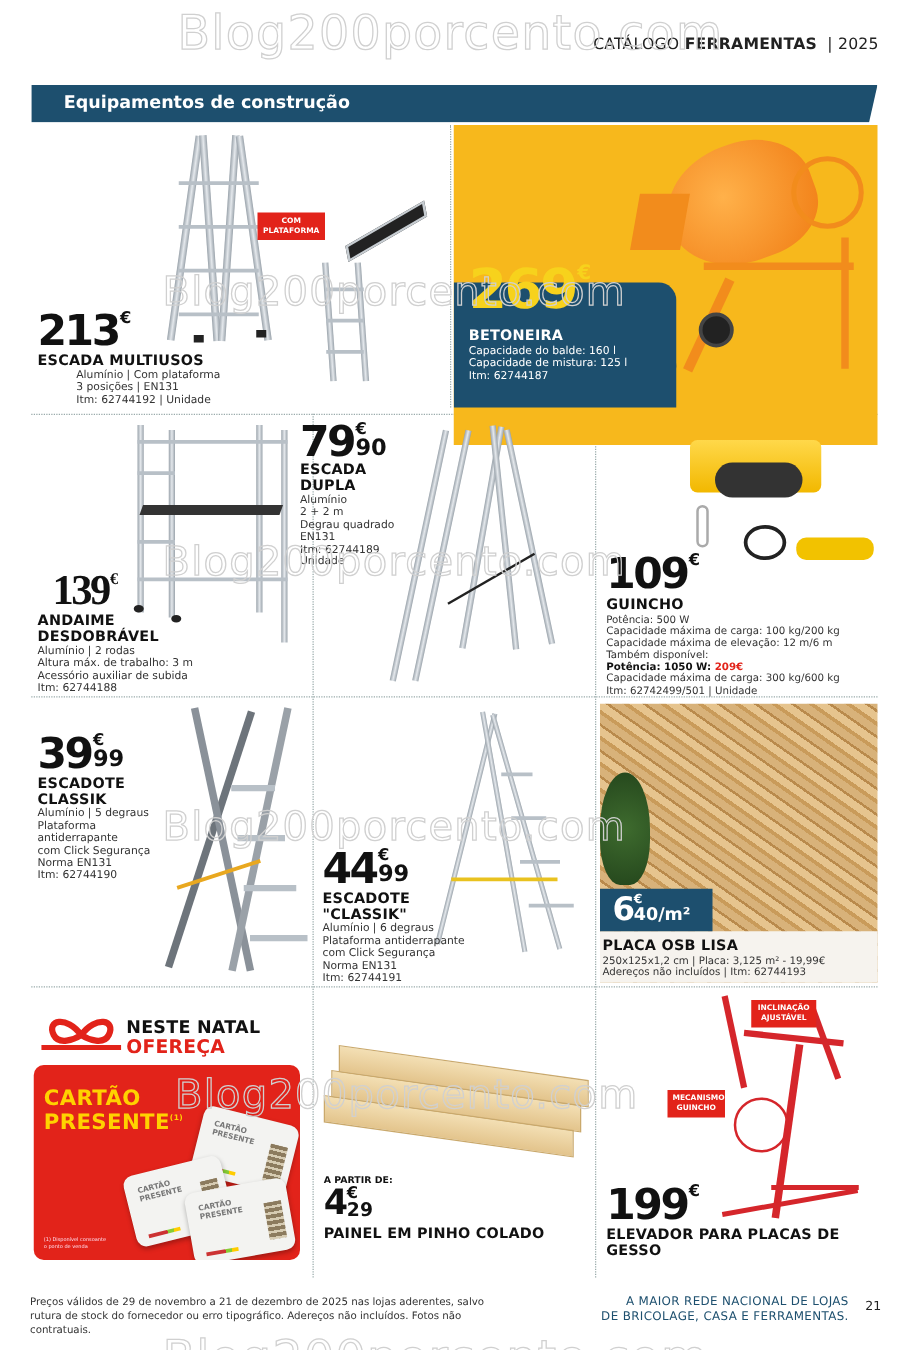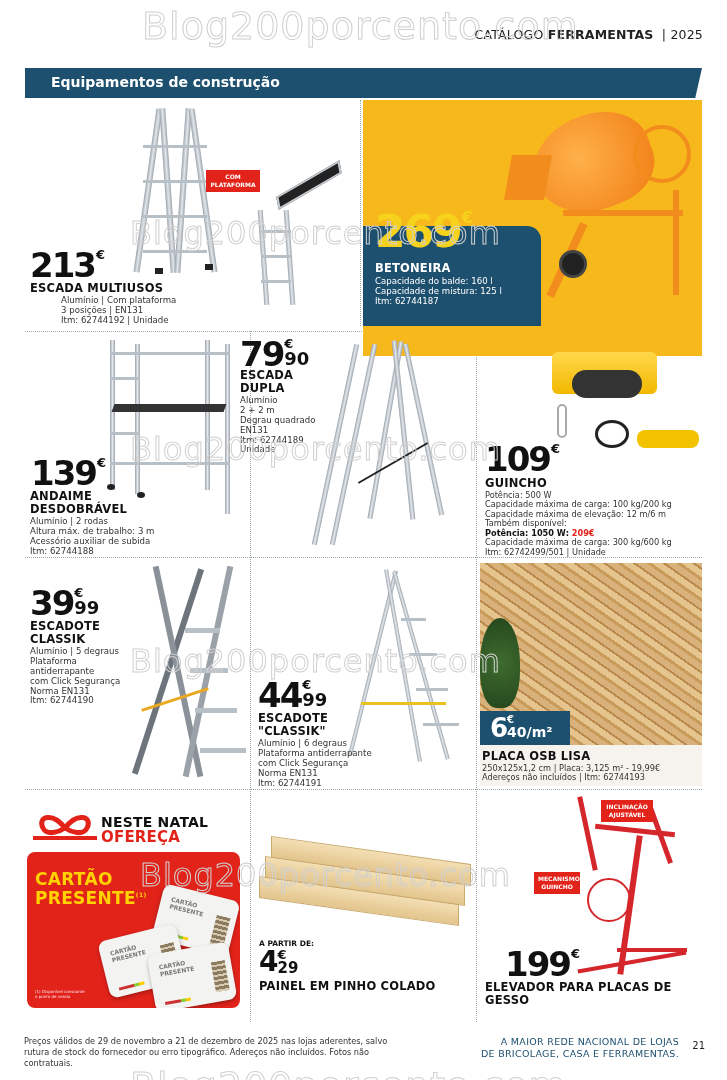--- a/index.html
+++ b/index.html
@@ -160,21 +160,21 @@
     <div class="ladder-rail" style="left:180px; top:8px; width:5px; height:150px;"></div>
     <div class="ladder-rail" style="left:200px; top:12px; width:5px; height:170px;"></div>
     <div style="position:absolute; left:88px; top:72px; width:112px; height:8px; background:#333; transform:skewX(-20deg);"></div>
     <div class="ladder-rung" style="left:85px; top:20px; width:120px;"></div>
     <div class="ladder-rung" style="left:85px; top:130px; width:120px;"></div>
     <div class="ladder-rung" style="left:85px; top:45px; width:30px;"></div>
     <div class="ladder-rung" style="left:85px; top:100px; width:30px;"></div>
     <div class="foot" style="left:82px; top:152px; border-radius:50%;"></div>
     <div class="foot" style="left:112px; top:160px; border-radius:50%;"></div>
   </div>
-  <div class="price" style="position:absolute; left:6px; top:124px;">
+  <div class="price" style="position:absolute; left:17px; top:124px;font-family:Liberation Serif, serif;">
     <span class="int">139</span>
     <span class="sup">
         <span class="eur">€</span>
       </span>
   </div>
   <div class="pname" style="position:absolute; left:5px; top:158px;">
     <div>ANDAIME</div>
     <div>DESDOBRÁVEL</div>
   </div>
   <div class="pdesc" style="position:absolute; left:5px; top:185px;">
@@ -390,21 +390,21 @@
     <div style="position:absolute; left:140px; top:158px; width:70px; height:4px; background:#d5262b;"></div>
   </div>
   <div class="badge-red" style="left:124px; top:10px; width:52px;">
     <div>INCLINAÇÃO</div>
     <div>AJUSTÁVEL</div>
   </div>
   <div class="badge-red" style="left:57px; top:82px; width:46px;">
     <div>MECANISMO</div>
     <div>GUINCHO</div>
   </div>
-  <div class="price" style="position:absolute; left:8px; top:157px;margin-left:20px;">
+  <div class="price" style="position:absolute; left:8px; top:157px;">
     <span class="int">199</span>
     <span class="sup">
         <span class="eur">€</span>
       </span>
   </div>
   <div class="pname" style="position:absolute; left:8px; top:191px;">ELEVADOR PARA PLACAS DE GESSO</div>
 </div>
 
 <div class="footer-left">Preços válidos de 29 de novembro a 21 de dezembro de 2025 nas lojas aderentes, salvo rutura de stock do fornecedor ou erro tipográfico. Adereços não incluídos. Fotos não contratuais.</div>
 <div class="footer-right">

